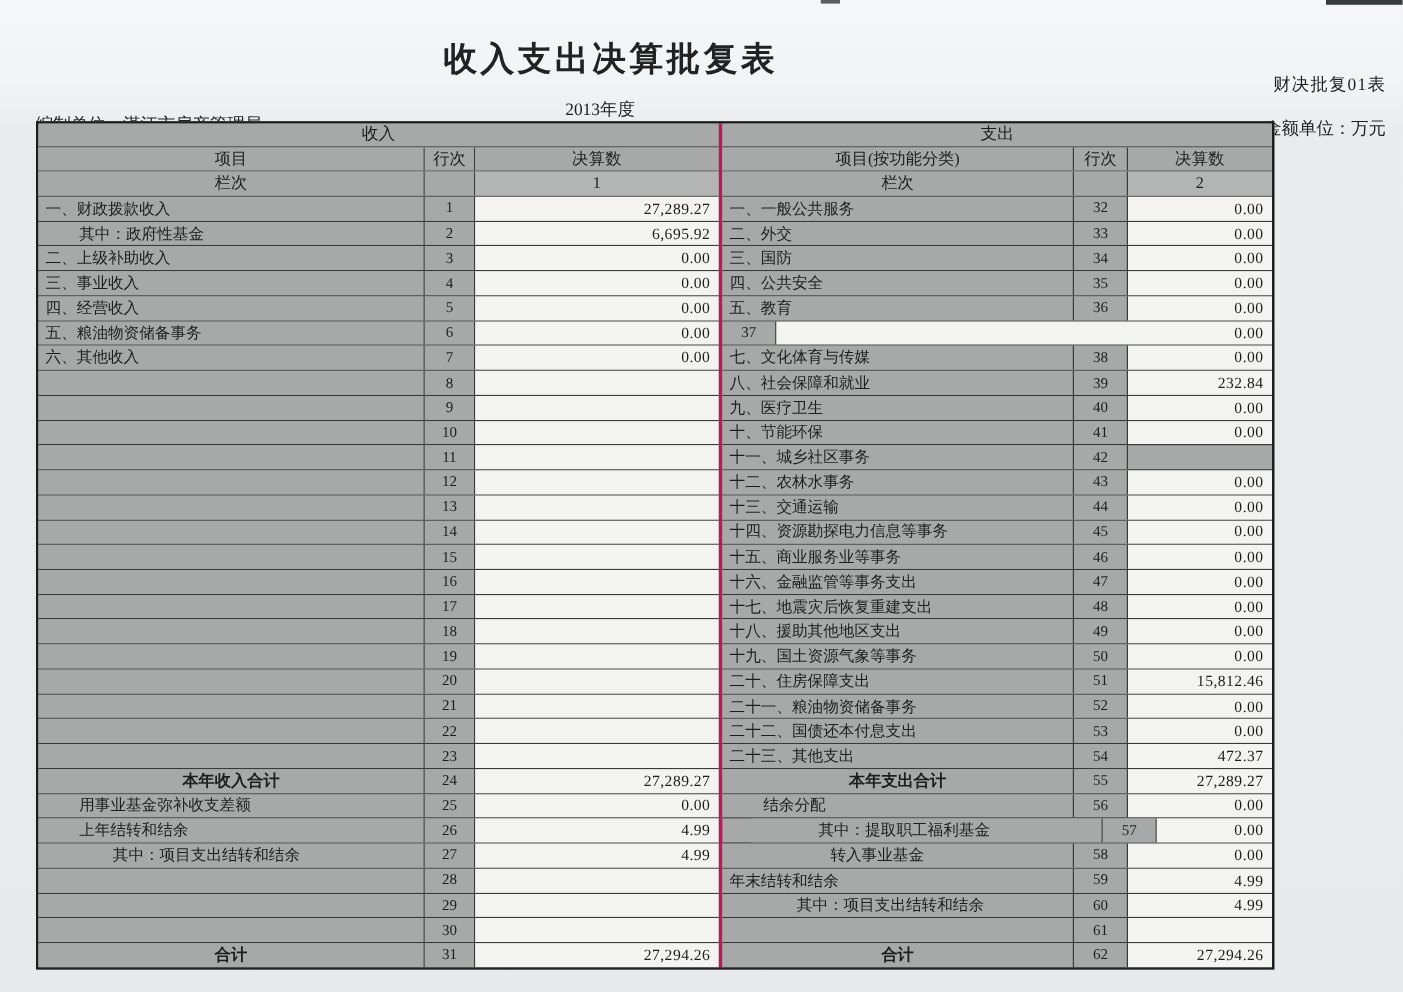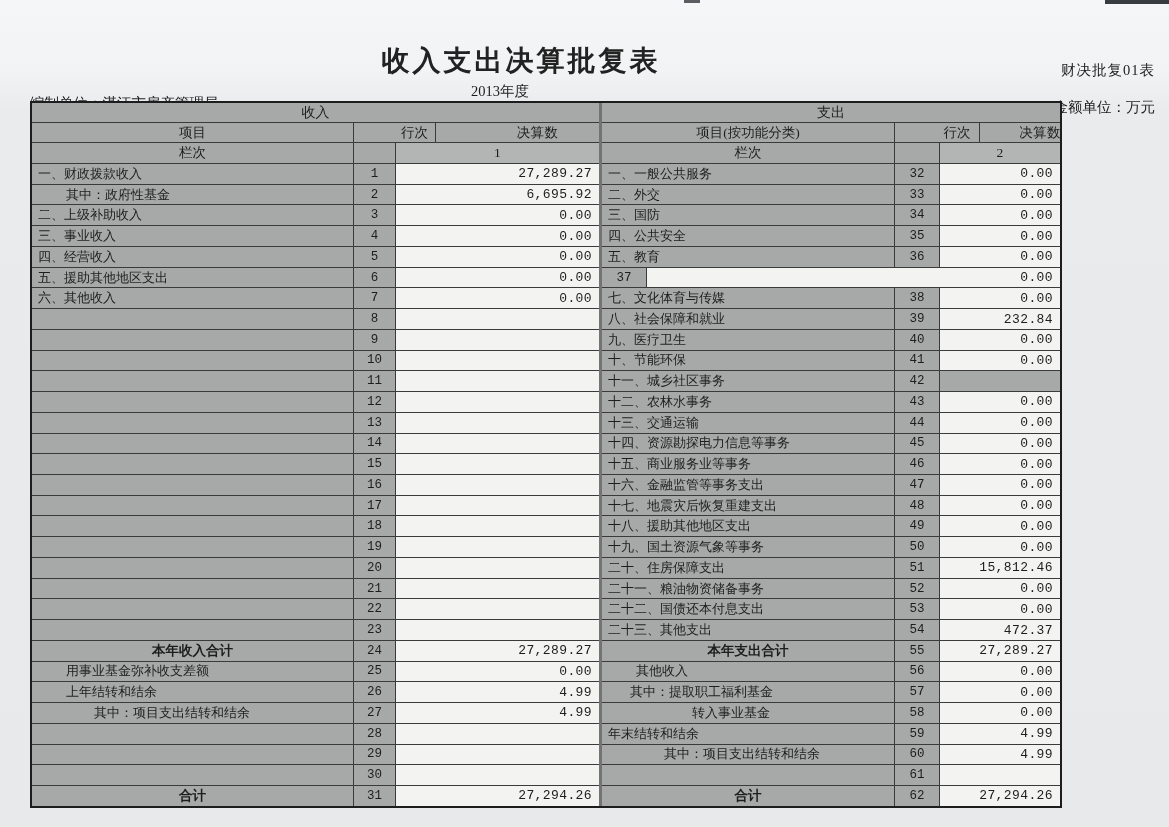--- a/index.html
+++ b/index.html
@@ -6,48 +6,48 @@
   body{
     width:1169px;height:827px;position:relative;overflow:hidden;
     font-family:"Liberation Serif","DejaVu Serif",serif;
     background:linear-gradient(180deg,#f5f6f8 0px,#f2f3f5 70px,#e9ebed 110px,#e7e9eb 100%);
     color:#1d1d1d;
   }
   .artifact-tr{position:absolute;top:0;right:0;width:64px;height:4px;background:#383c41;}
   .artifact-tm{position:absolute;top:0;left:684px;width:16px;height:3px;background:#5a5e62;}
 
   .title{
-    position:absolute;top:26px;left:0;width:1010px;margin:16px;
+    position:absolute;top:26px;left:0;width:1010px;margin:4px;
     text-align:center;font-size:28px;font-weight:bold;letter-spacing:3px;color:#222;
   }
   .doc-no{position:absolute;top:61px;right:14px;font-size:14.5px;letter-spacing:1px;}
   .info-line{position:absolute;top:82px;left:0;width:1169px;height:20px;font-size:14.5px;}
   .info-prepared{position:absolute;left:30px;top:12px;font-family:Liberation Serif, serif;}
   .info-year{position:absolute;left:420px;top:0;width:160px;text-align:center;}
   .info-unit{position:absolute;right:14px;top:16px;}
 
   .sheet{
     position:absolute;left:30px;top:101px;width:1032px;height:707px;
     border:2px solid #1d1d1d;box-sizing:border-box;display:flex;background:#a7a9a8;
   }
   .half{display:flex;flex-direction:column;box-sizing:border-box;min-width:0;}
   .half.income{width:567px;}
-  .half.expenditure{width:558px;flex:1;border-left:3px solid #737373;}
+  .half.expenditure{width:558px;flex:1;border-left:3px solid #be185d;}
 
   .row{display:flex;box-sizing:border-box;min-height:0;}
   .sec-header{
     height:19px;line-height:19px;text-align:center;font-size:14px;
     background:#a7a9a8;border-bottom:1px solid #3a3a3a;flex:none;
   }
-  .col-header{height:20px;flex:none;border-bottom:1px solid #3a3a3a;background:#a7a9a8;gap:40px;}
+  .col-header{height:20px;flex:none;border-bottom:1px solid #3a3a3a;background:#a7a9a8;}
   .col-index{height:21px;flex:none;border-bottom:1px solid #3a3a3a;background:#a7a9a8;}
   .col-header .cell,.col-index .cell{
     font-size:13.5px;line-height:20px;text-align:center;box-sizing:border-box;
   }
-  .rows{flex:1;display:flex;flex-direction:column;min-height:0;font-family:Liberation Mono, monospace;}
+  .rows{flex:1;display:flex;flex-direction:column;min-height:0;}
   .data-row{flex:1;border-bottom:1px solid #3a3a3a;}
   .data-row:last-child{border-bottom:none;}
 
   .cell{box-sizing:border-box;overflow:hidden;white-space:nowrap;}
   .cell-item{background:#a7a9a8;border-right:1px solid #3a3a3a;
     font-size:13px;display:flex;align-items:center;padding-left:6px;}
   .cell-line{background:#a7a9a8;border-right:1px solid #3a3a3a;
     font-size:12.5px;display:flex;align-items:center;justify-content:center;padding-left:0;}
   .cell-amount{background:#f3f4f1;font-size:13px;display:flex;align-items:center;
     justify-content:flex-end;padding-right:7px;letter-spacing:.4px;}
@@ -120,21 +120,21 @@
           <div class="cell cell-amount">0.00</div>
         </div>
 
         <div class="row data-row">
           <div class="cell cell-item">四、经营收入</div>
           <div class="cell cell-line">5</div>
           <div class="cell cell-amount">0.00</div>
         </div>
 
         <div class="row data-row">
-          <div class="cell cell-item">五、援助其他地区支出</div>
+          <div class="cell cell-item">五、粮油物资储备事务</div>
           <div class="cell cell-line">6</div>
           <div class="cell cell-amount">0.00</div>
         </div>
 
         <div class="row data-row">
           <div class="cell cell-item">六、其他收入</div>
           <div class="cell cell-line">7</div>
           <div class="cell cell-amount">0.00</div>
         </div>
 
@@ -434,27 +434,27 @@
           <div class="cell cell-amount">472.37</div>
         </div>
 
         <div class="row data-row">
           <div class="cell cell-item align-center bold">本年支出合计</div>
           <div class="cell cell-line">55</div>
           <div class="cell cell-amount">27,289.27</div>
         </div>
 
         <div class="row data-row">
-          <div class="cell cell-item" style="padding-left: 34px;">其他收入</div>
+          <div class="cell cell-item" style="padding-left: 34px;">结余分配</div>
           <div class="cell cell-line">56</div>
           <div class="cell cell-amount">0.00</div>
         </div>
 
         <div class="row data-row">
-          <div class="cell cell-item" style="padding-left: 28px;">其中：提取职工福利基金</div>
+          <div class="cell cell-item" style="padding-left: 56px; margin-left: 24px;">其中：提取职工福利基金</div>
           <div class="cell cell-line">57</div>
           <div class="cell cell-amount">0.00</div>
         </div>
 
         <div class="row data-row">
           <div class="cell cell-item" style="padding-left: 90px;">转入事业基金</div>
           <div class="cell cell-line">58</div>
           <div class="cell cell-amount">0.00</div>
         </div>
 

